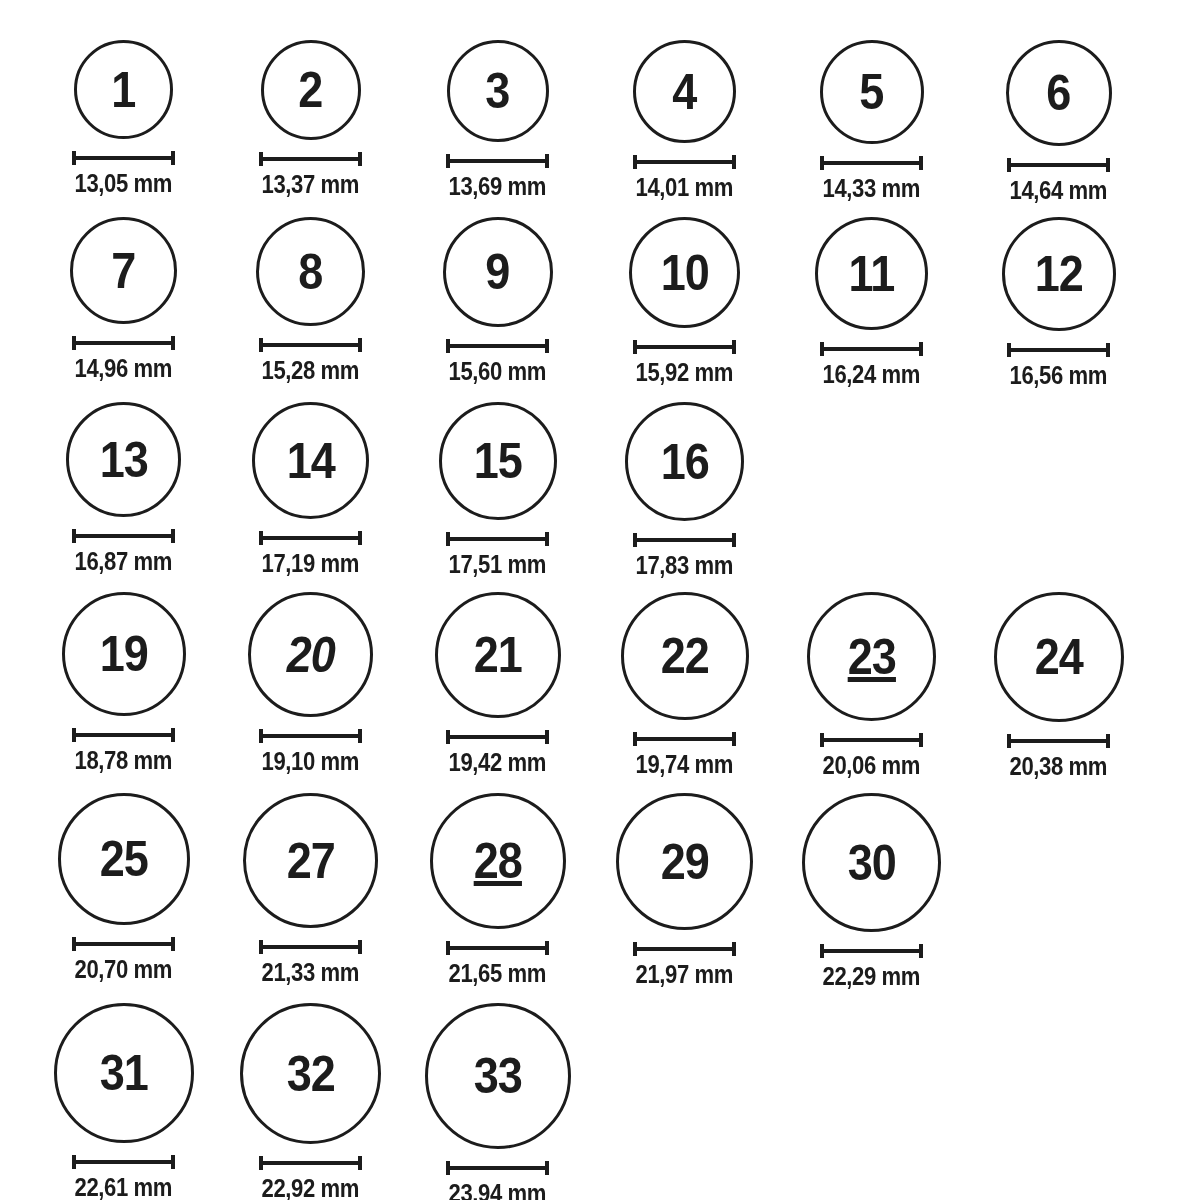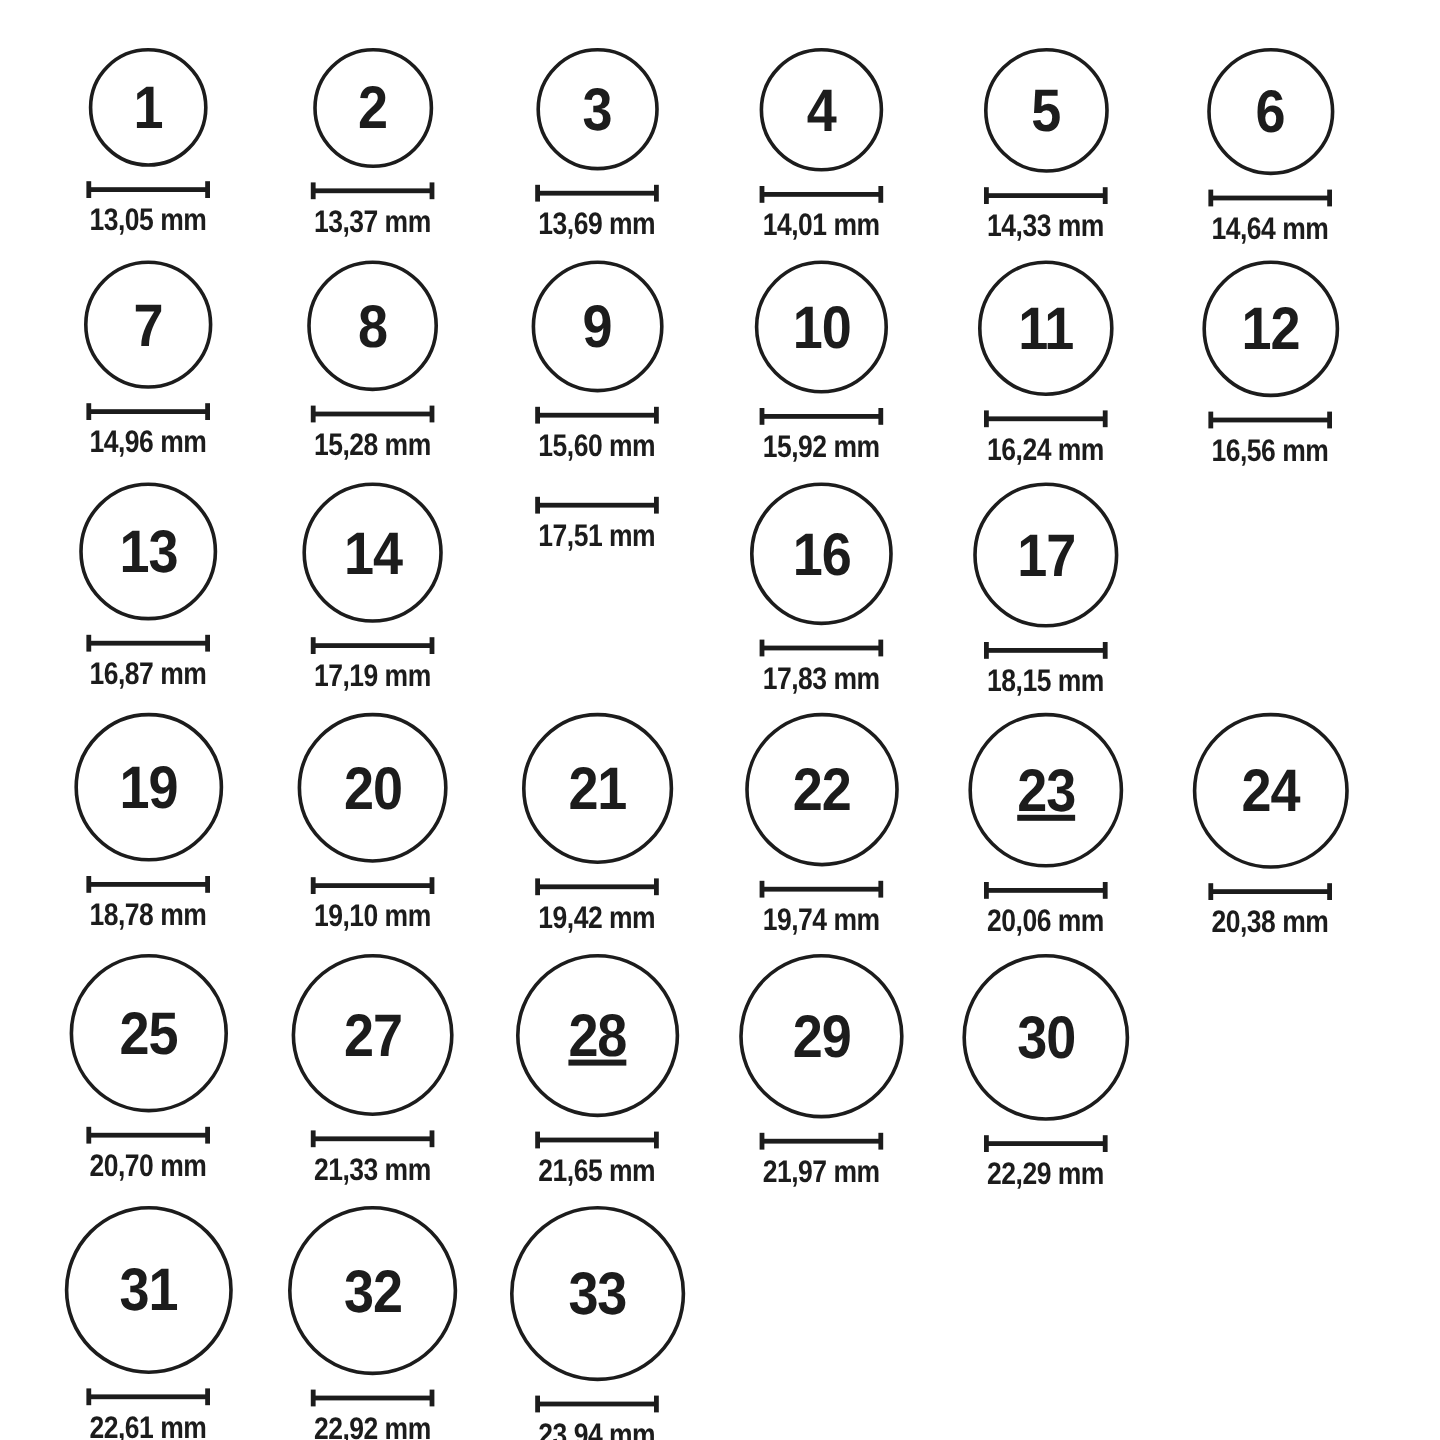--- a/index.html
+++ b/index.html
@@ -243,64 +243,56 @@
       <span class="num">14</span>
     </div>
     <div class="measure">
       <span class="tick left"></span>
       <span class="bar"></span>
       <span class="tick right"></span>
     </div>
     <div class="dlabel">17,19 mm</div>
   </div>
         <div class="cell">
+    <div class="circle" style="width: 118px; height: 118px;">
+      <span class="num">15</span>
+    </div>
     <div class="measure">
       <span class="tick left"></span>
       <span class="bar"></span>
       <span class="tick right"></span>
     </div>
     <div class="dlabel">17,51 mm</div>
   </div>
         <div class="cell">
     <div class="circle" style="width: 119px; height: 119px;">
       <span class="num">16</span>
     </div>
     <div class="measure">
       <span class="tick left"></span>
       <span class="bar"></span>
       <span class="tick right"></span>
     </div>
     <div class="dlabel">17,83 mm</div>
   </div>
-        <div class="cell">
-    <div class="circle" style="width: 121px; height: 121px;">
-      <span class="num">17</span>
-    </div>
-    <div class="measure">
-      <span class="tick left"></span>
-      <span class="bar"></span>
-      <span class="tick right"></span>
-    </div>
-    <div class="dlabel">18,15 mm</div>
-  </div>
       </div>
       <div class="row">
         <div class="cell">
     <div class="circle" style="width: 124px; height: 124px;">
       <span class="num">19</span>
     </div>
     <div class="measure">
       <span class="tick left"></span>
       <span class="bar"></span>
       <span class="tick right"></span>
     </div>
     <div class="dlabel">18,78 mm</div>
   </div>
         <div class="cell">
-    <div class="circle" style="width: 125px; height: 125px;">
+    <div class="circle" style="width: 125px; height: 125px; font-style: italic;">
       <span class="num">20</span>
     </div>
     <div class="measure">
       <span class="tick left"></span>
       <span class="bar"></span>
       <span class="tick right"></span>
     </div>
     <div class="dlabel">19,10 mm</div>
   </div>
         <div class="cell">

